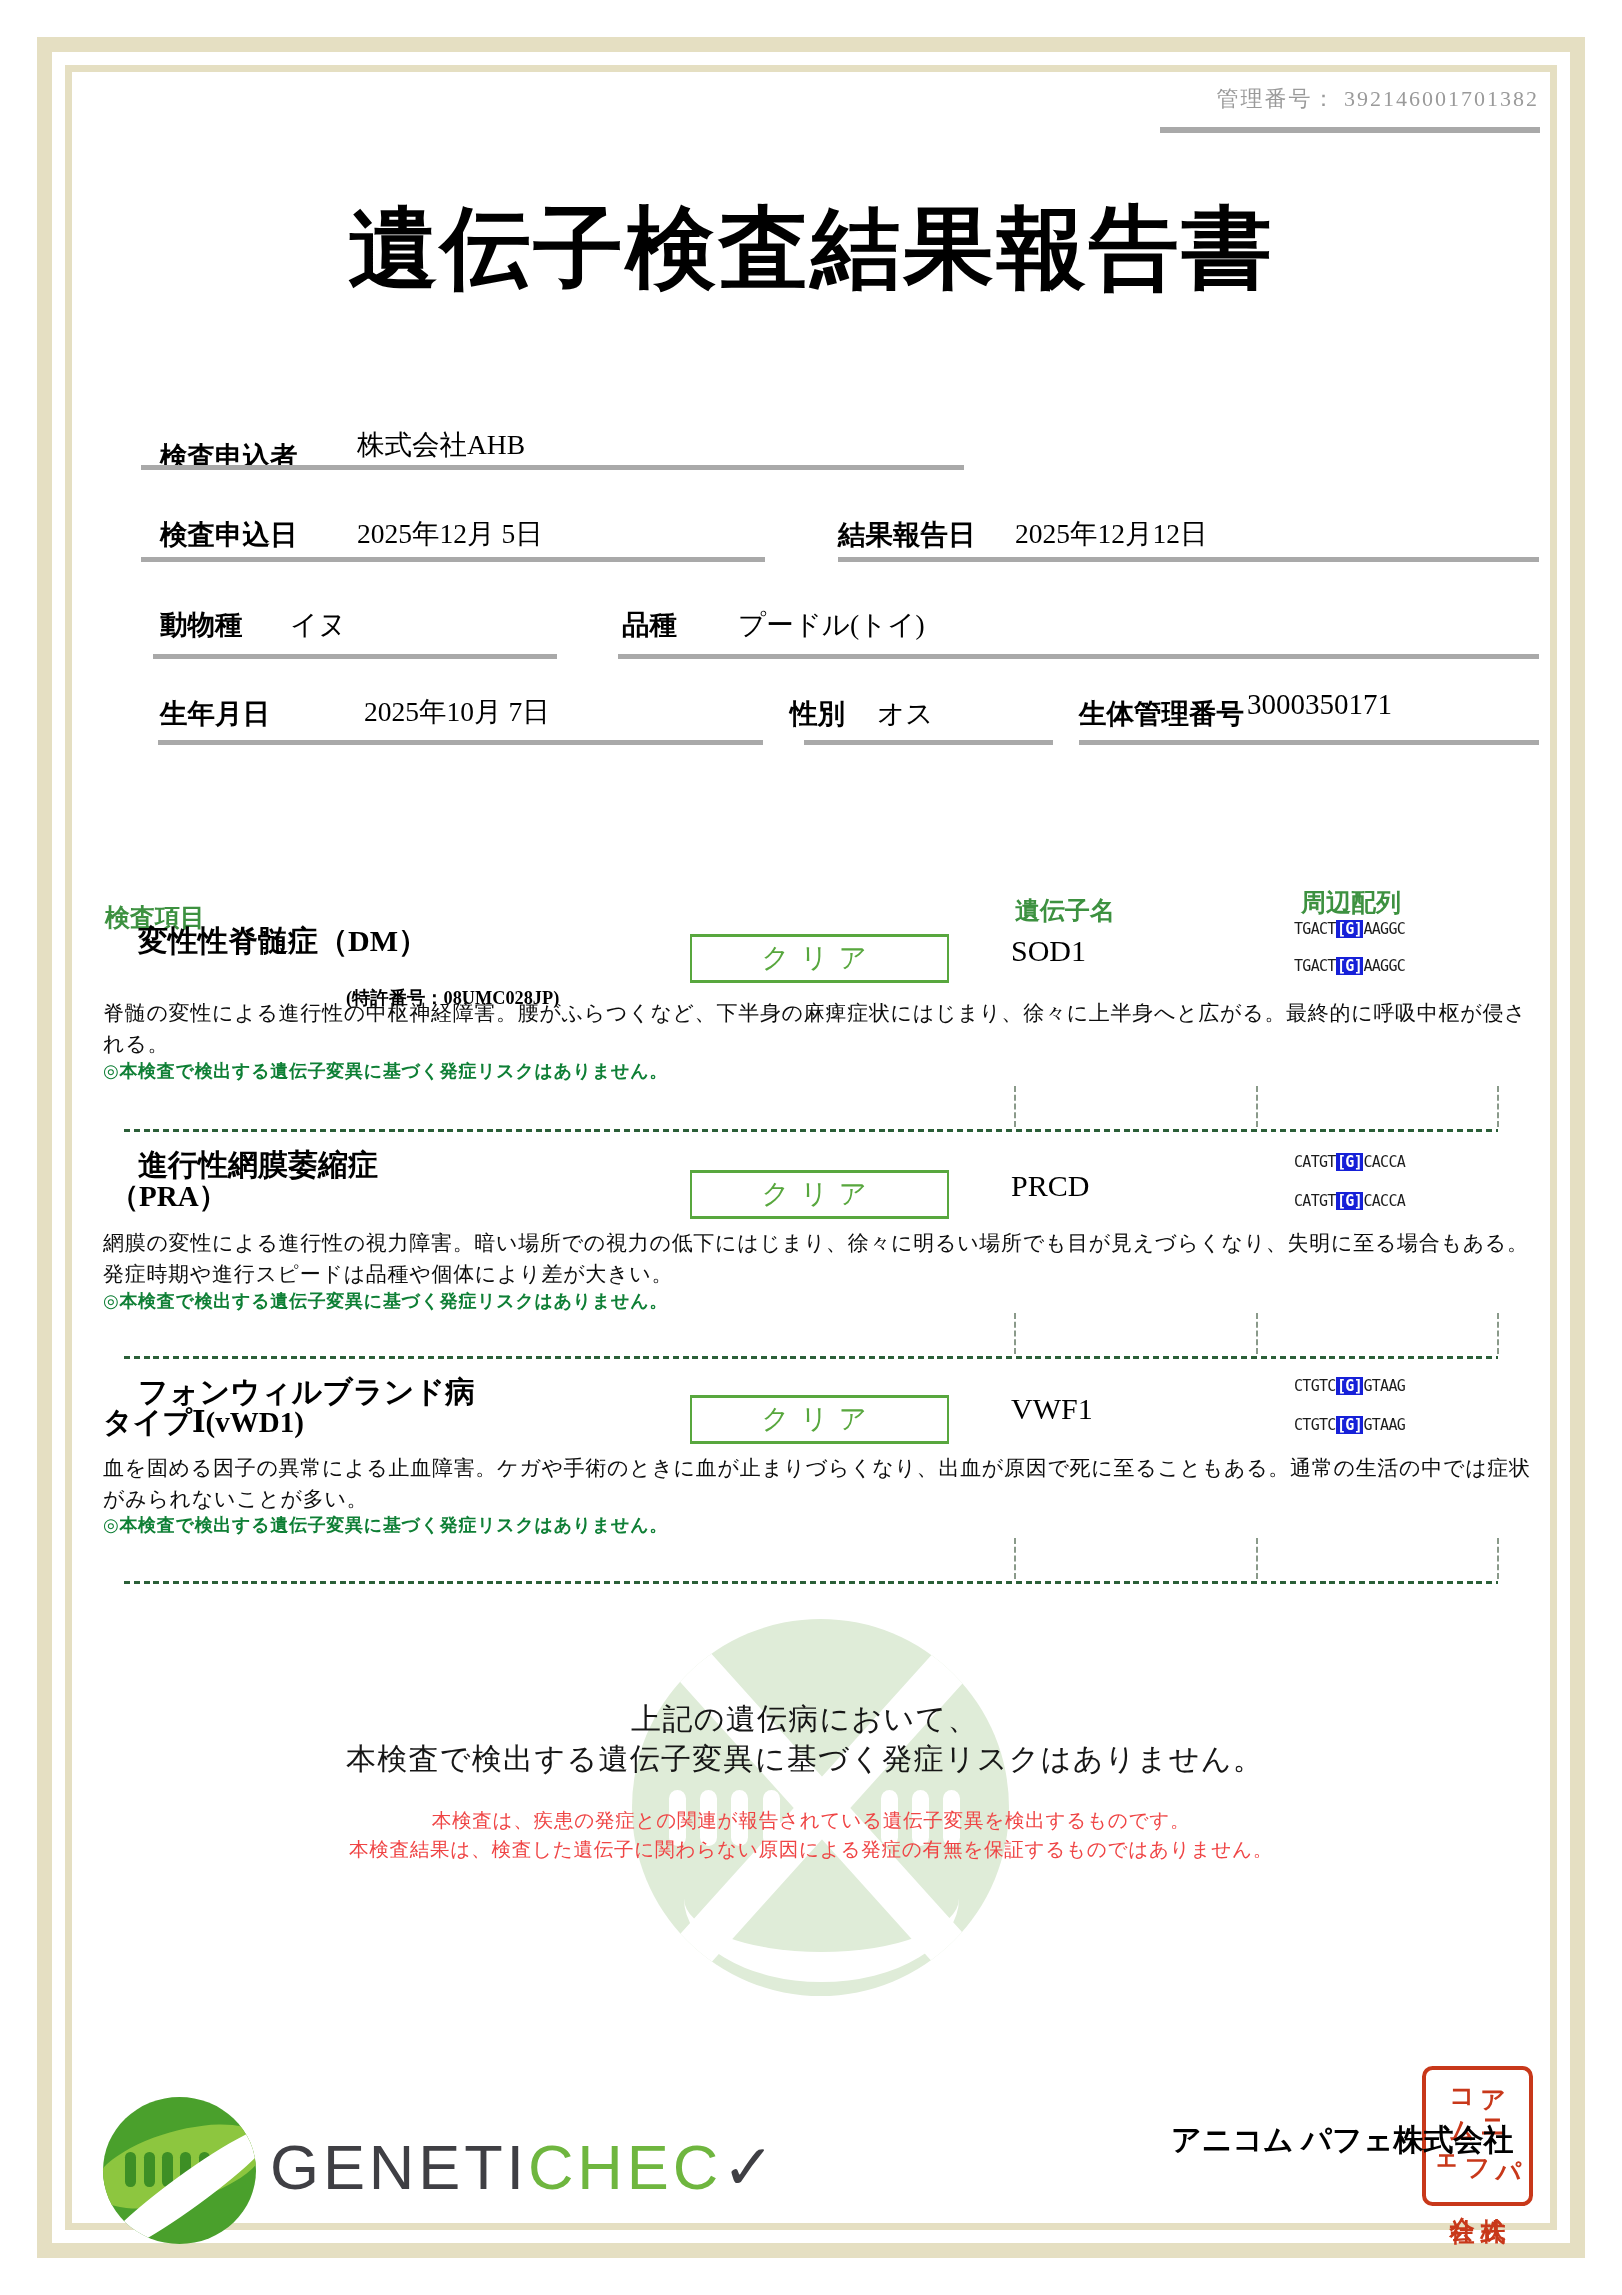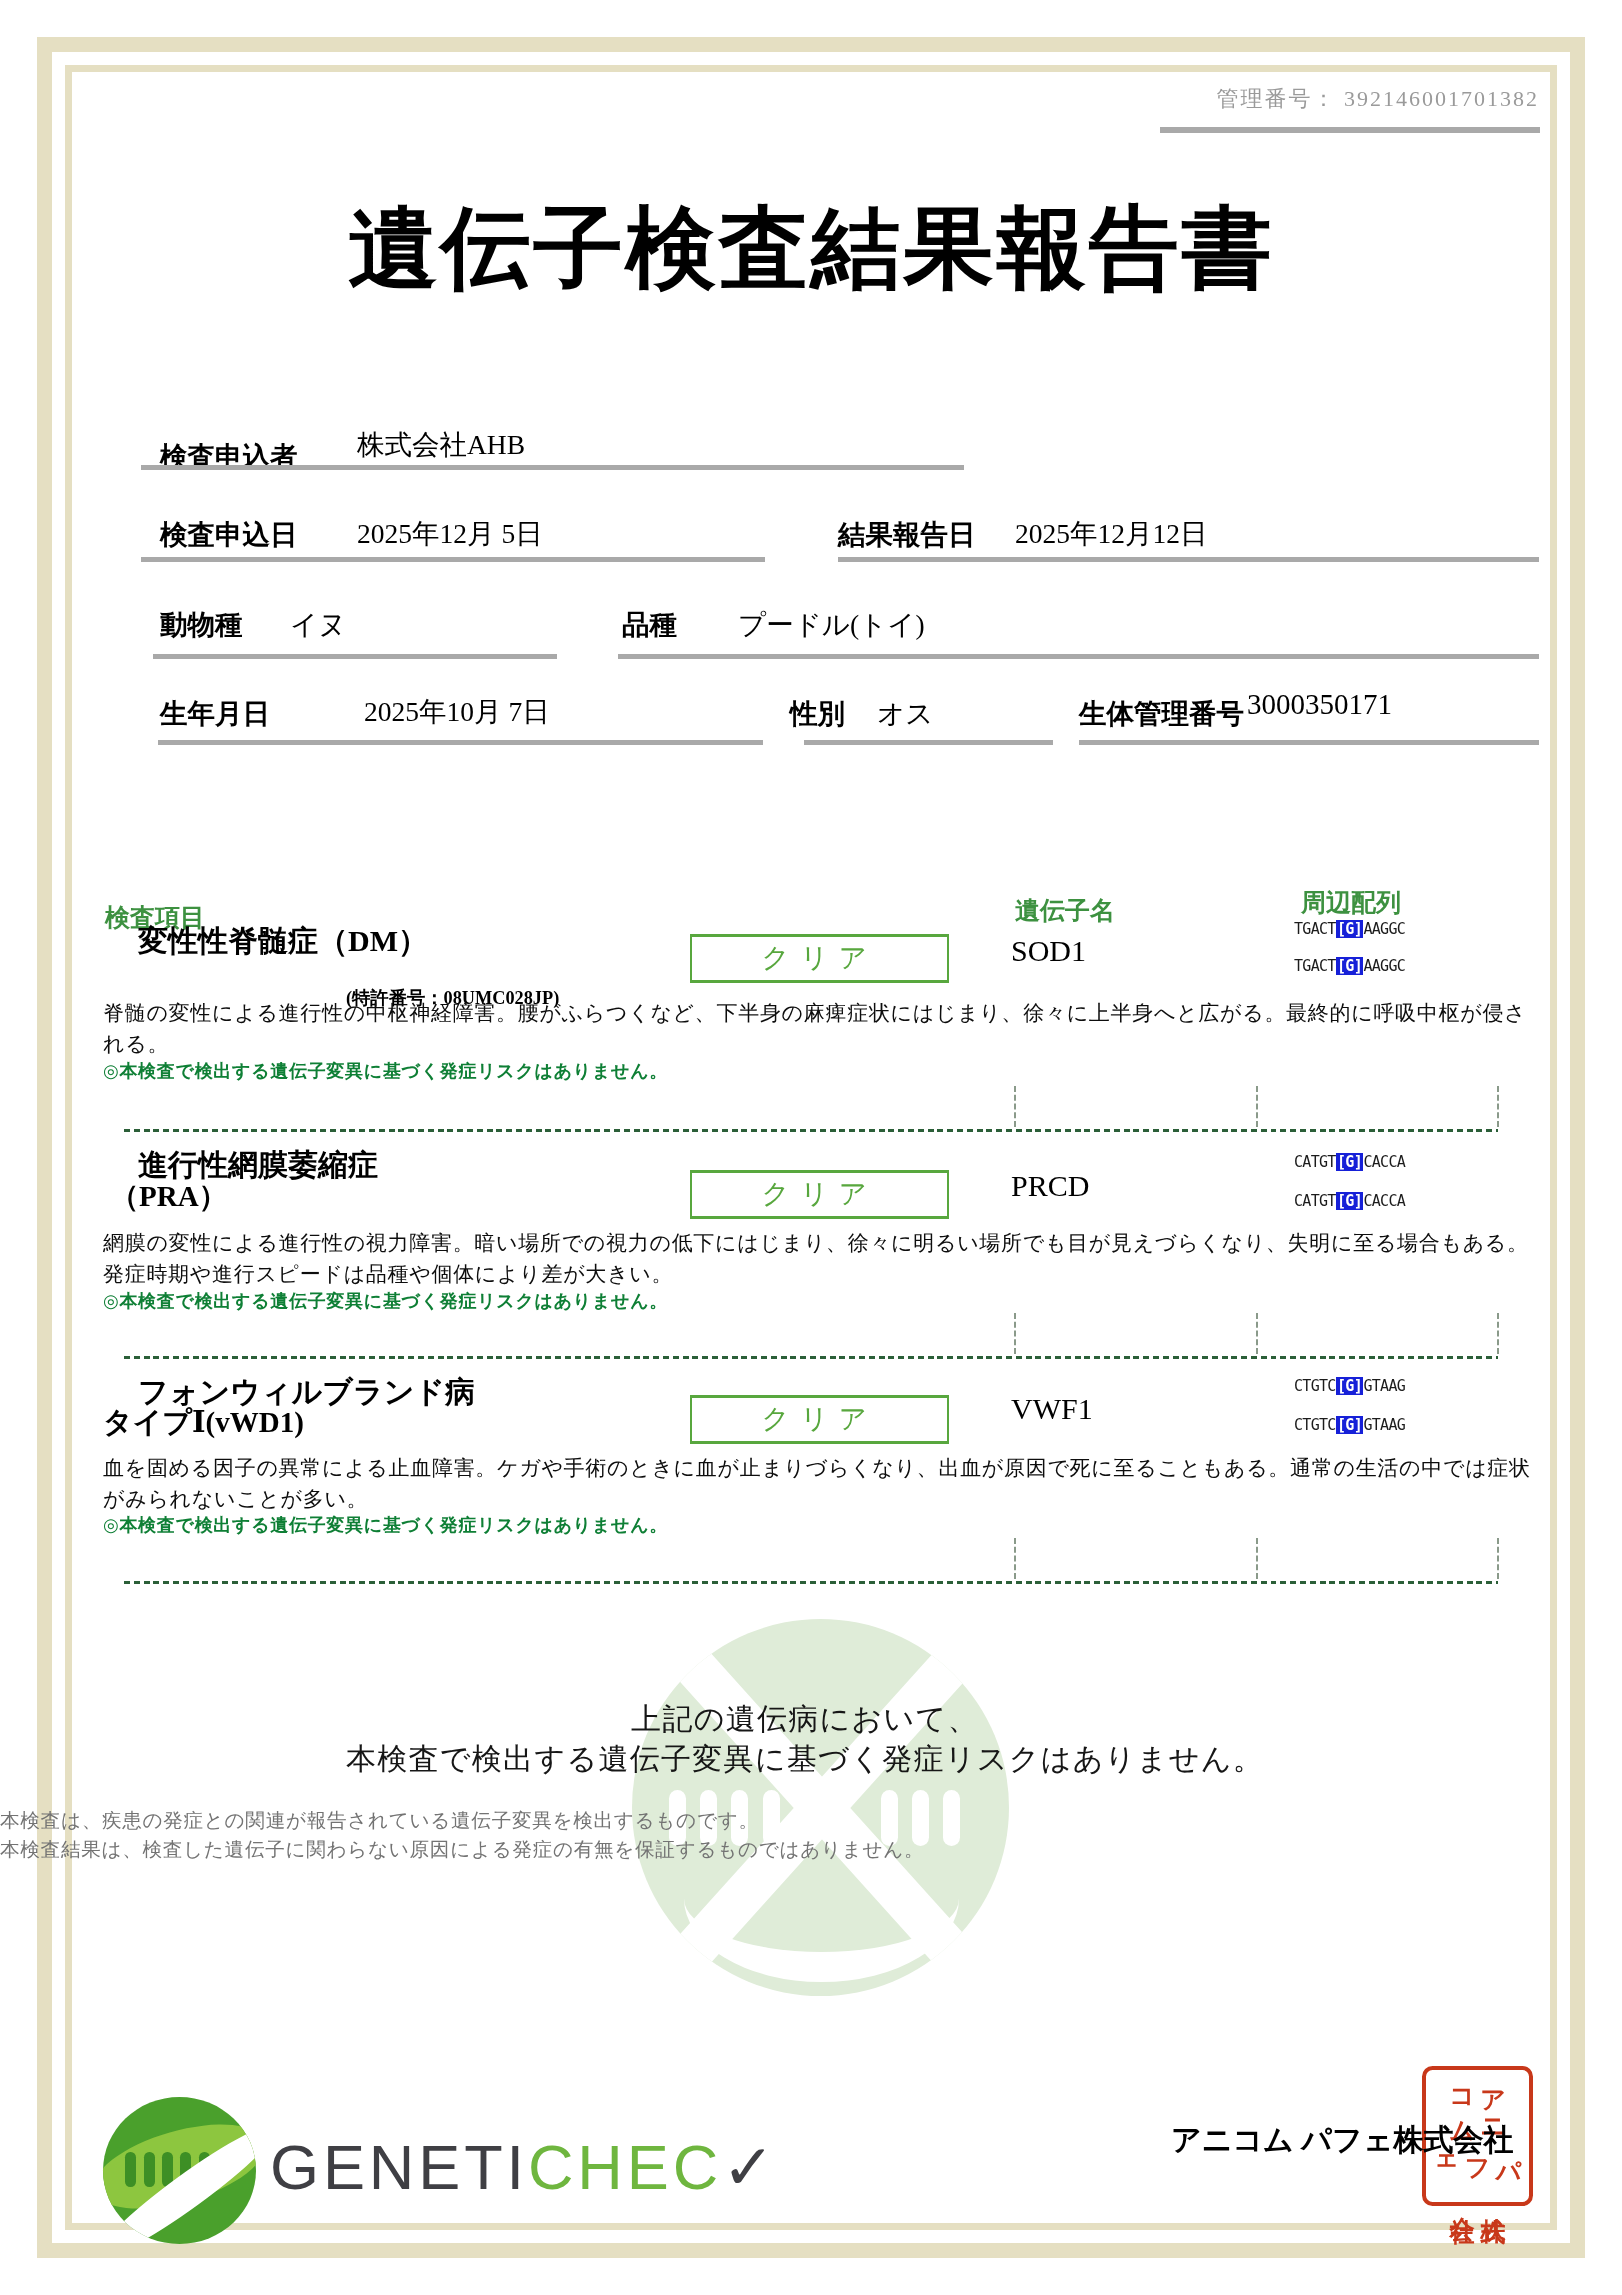--- a/index.html
+++ b/index.html
@@ -29,21 +29,21 @@
   .seq{font-family:"DejaVu Sans Mono","Liberation Mono",monospace;font-size:15px;letter-spacing:-0.7px;color:#1c1c1c;}
   .seq .var{background:#1620d8;color:#ffffff;font-weight:700;padding:0 0.7px;margin:0 0.7px;}
   .desc{font-size:21px;color:#0d0d0d;letter-spacing:0.7px;}
   .risk{font-size:18px;font-weight:700;color:#0e7f35;letter-spacing:0.7px;}
   .dotrule{position:absolute;left:124px;width:1374px;height:3.3px;
            background:repeating-linear-gradient(90deg,#2b5f38 0 5.9px,transparent 5.9px 9.8px);}
   .vdash{position:absolute;width:0;height:41px;border-left:2px dashed #8a9a8a;}
   
   .gothic{font-family:"Liberation Sans","DejaVu Sans",sans-serif;}
   .sum-big{left:0;right:12px;text-align:center;font-size:30px;color:#161616;letter-spacing:1.3px;}
-  .sum-small{left:0;right:0;font-size:19.6px;color:#737373;letter-spacing:0.7px;}
+  .sum-small{left:0;right:0;text-align:center;font-size:19.6px;color:#ef4444;letter-spacing:0.7px;}
   
   .wm{position:absolute;left:632px;top:1619px;width:377px;height:377px;border-radius:50%;
       background:#dfecd8;overflow:hidden;z-index:0;}
   .wm .band{position:absolute;left:-26px;top:168px;width:432px;height:42px;background:#fff;border-radius:26px;}
   .wm .pill{position:absolute;width:17px;height:56px;background:#fff;border-radius:9.2px;top:171px;}
   .wm .smile{position:absolute;left:52px;top:196px;width:275px;height:137px;border:0 solid transparent;
              border-bottom:30px solid #fff;border-radius:50%;}
   .content{position:relative;z-index:1;}
   
   .logo-circle{position:absolute;left:103px;top:2097px;width:153px;height:147px;border-radius:50%;

